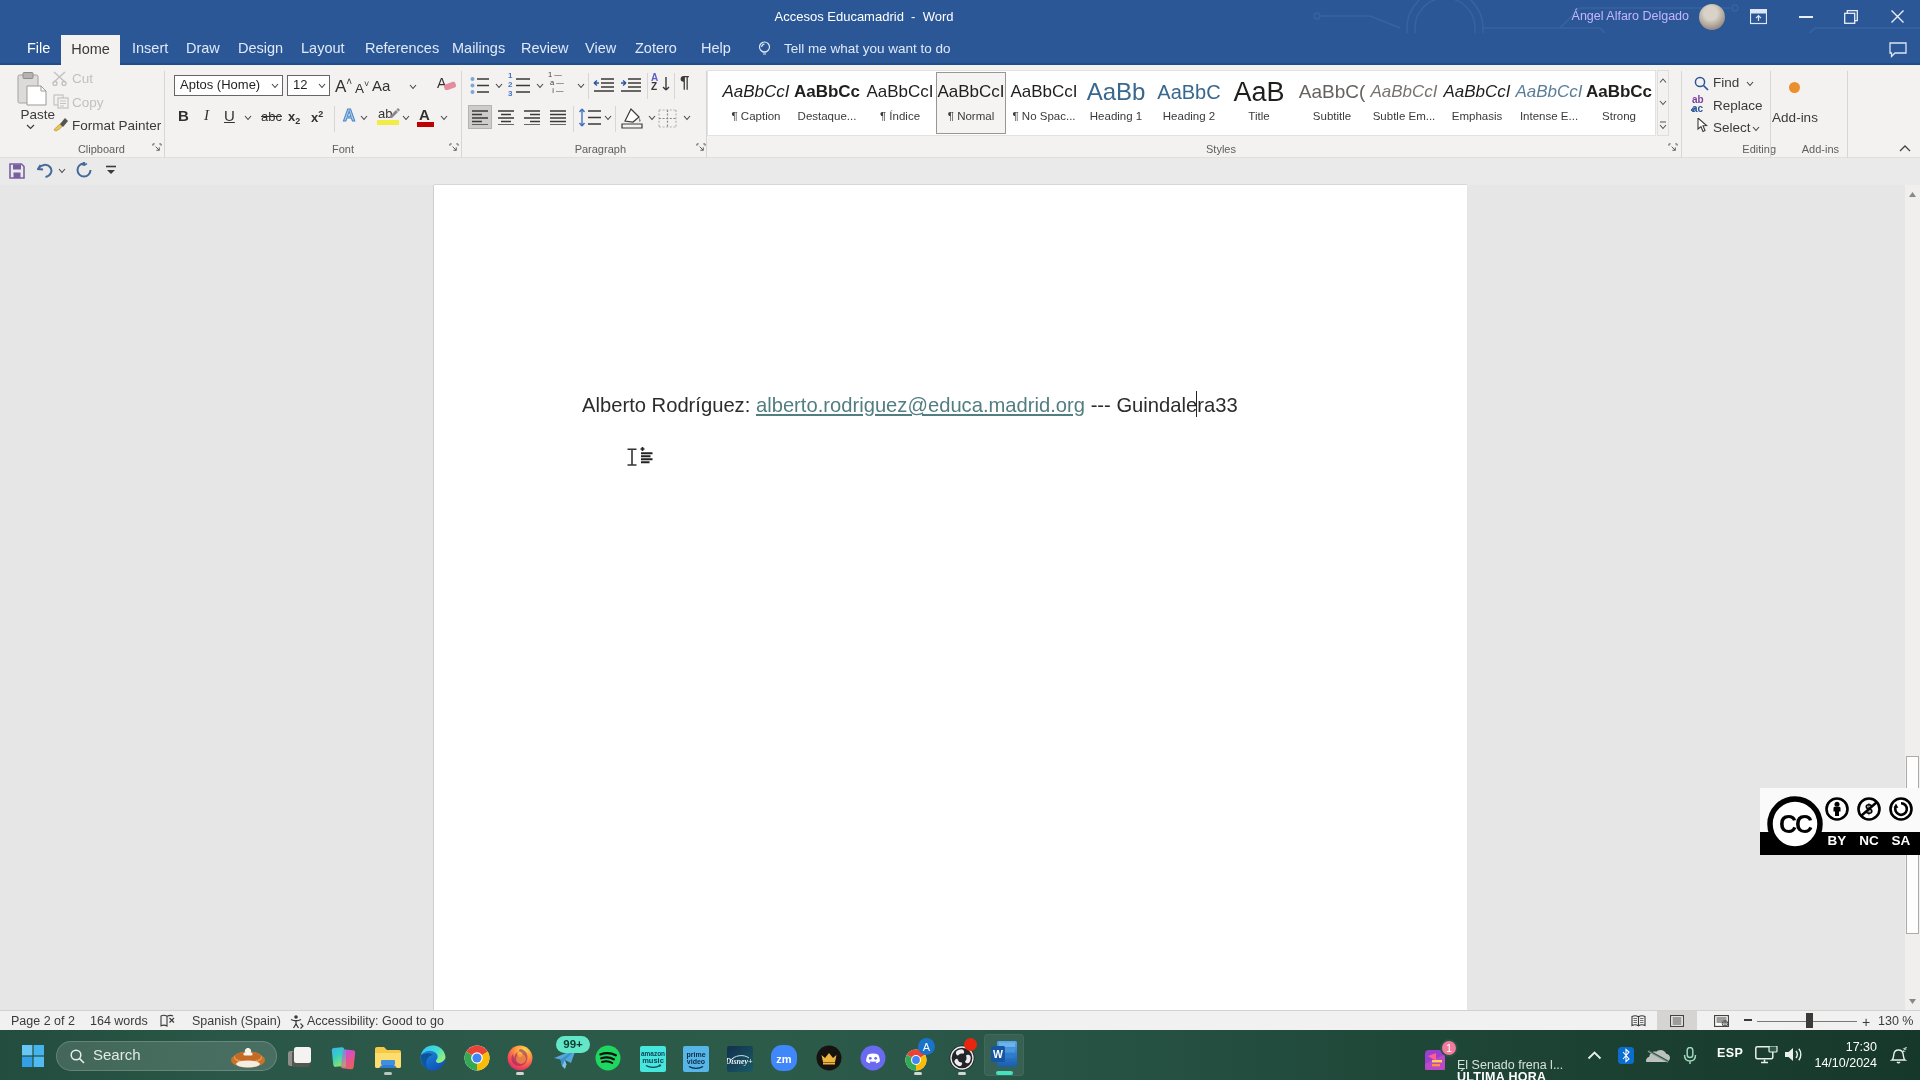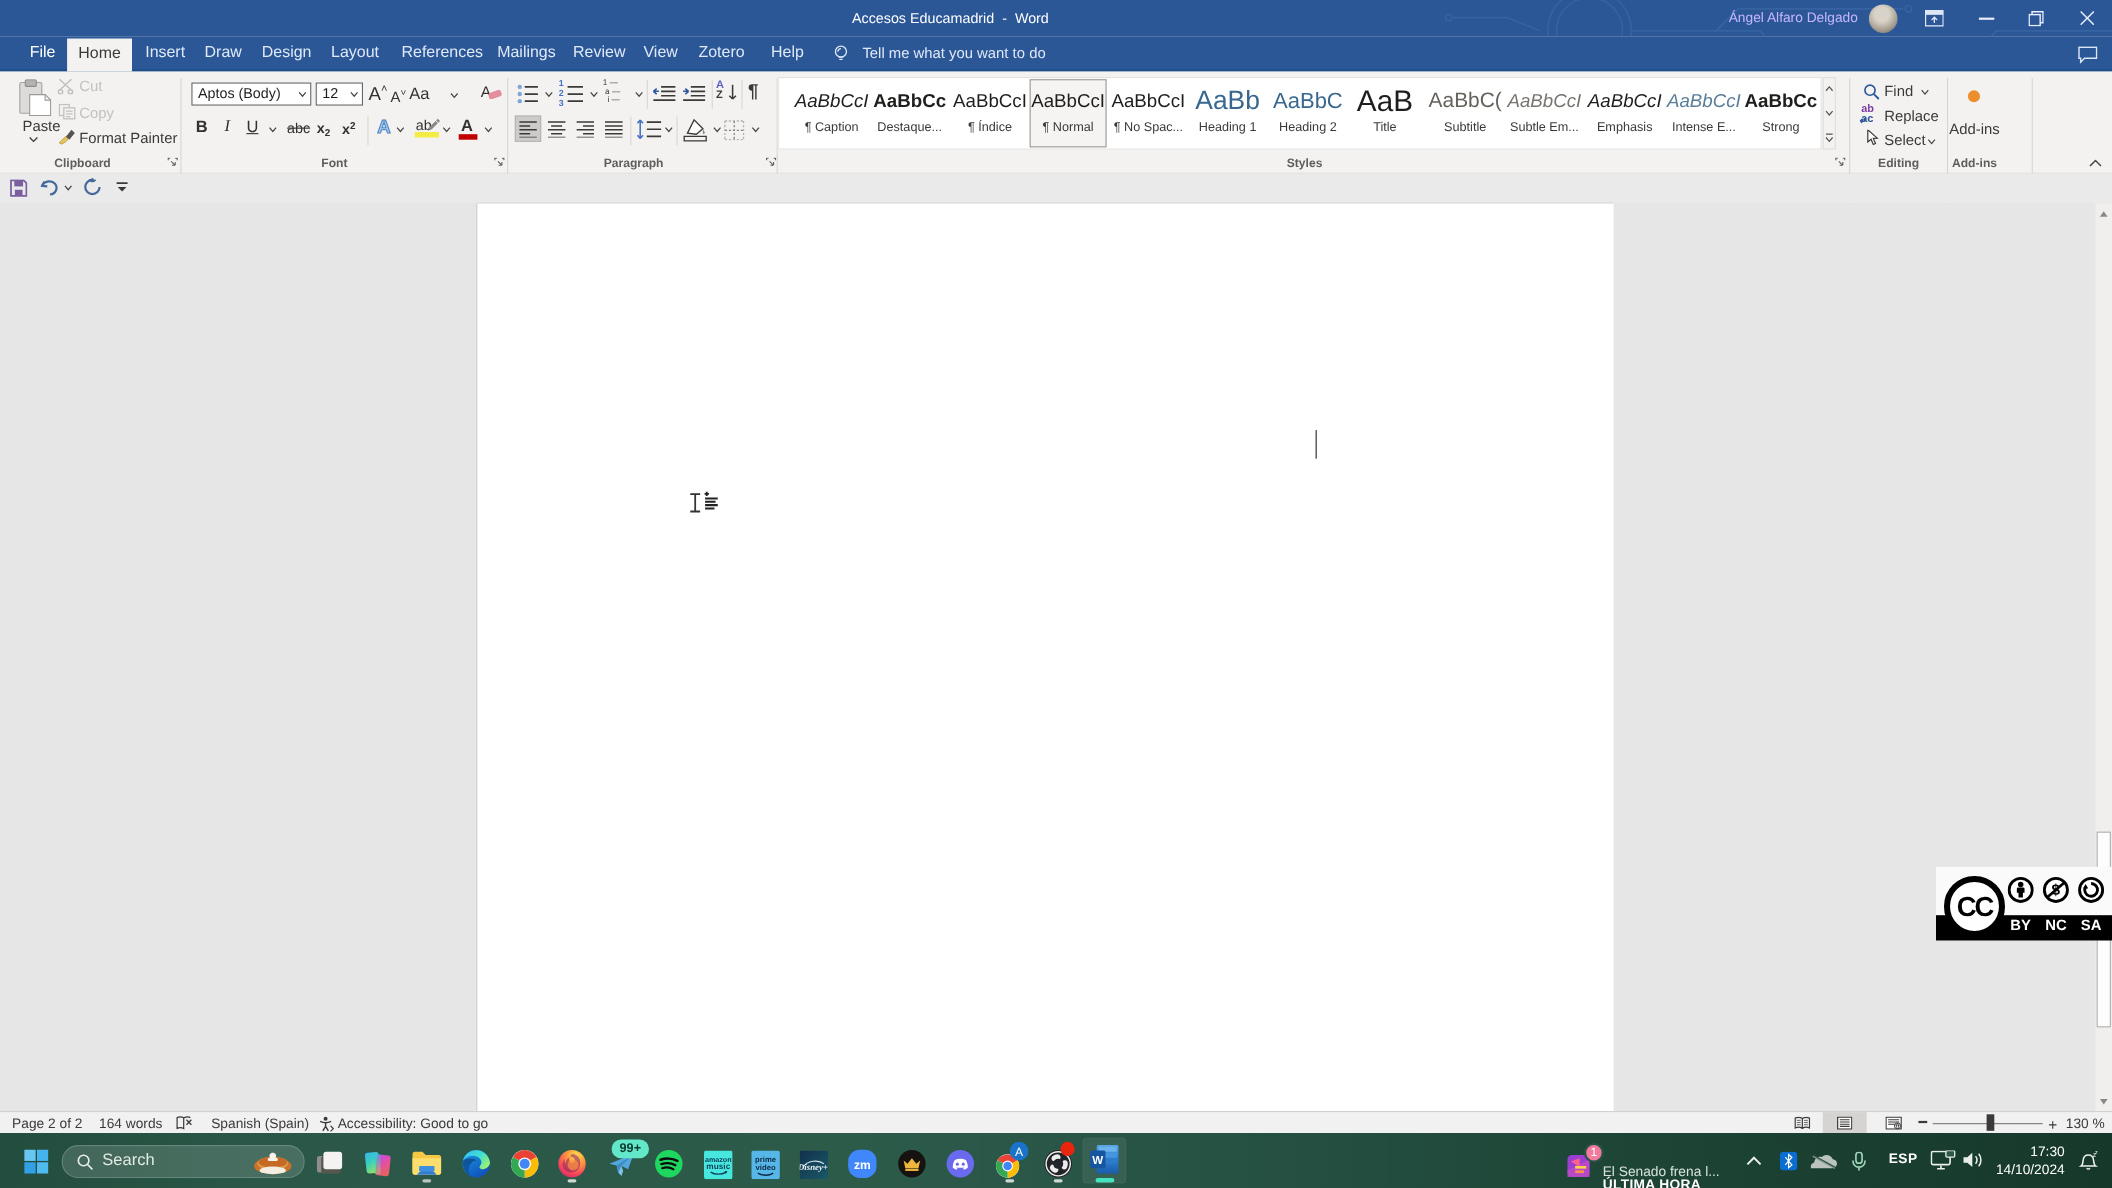--- a/index.html
+++ b/index.html
@@ -8,21 +8,21 @@
   .abs { position:absolute; }
   
   #titlebar { left:0; top:0; width:1920px; height:33px; background:#2b5797; }
   #tabrow { left:0; top:33px; width:1920px; height:32px; background:#2b5797; }
   #tabline { left:0; top:63px; width:1920px; height:2px; background:#1d4e89; }
   .tab { position:absolute; top:0; height:32px; line-height:31px; color:#dfe9f7; font-size:14.5px; }
   #hometab { position:absolute; left:61px; top:35px; width:59px; height:30px; background:#f3f2f1; color:#3b3a39; text-align:center; line-height:28px; font-size:14.5px; z-index:5;}
   
   #ribbon { left:0; top:65px; width:1920px; height:93px; background:#f3f2f1; border-bottom:1px solid #e1dfdd; }
   .vsep { position:absolute; top:5px; width:1px; background:#d8d6d4; }
-  .grouplabel { position:absolute; top:78px; font-size:11px; color:#605e5c; text-align:center;font-weight:bold; }
+  .grouplabel { position:absolute; top:78px; font-size:11px; color:#605e5c; text-align:right; }
   .launcher { position:absolute; top:78px; width:10px; height:10px; }
   .sty { top:7px; width:72px; height:62px; text-align:center; }
   .pv { display:block; font-size:17px; color:#1f1e1d; line-height:40px; height:38px; white-space:nowrap; }
   .lb { display:block; font-size:11.5px; color:#3b3a39; white-space:nowrap; }
   
   #qat { left:0; top:158px; width:1920px; height:27px; background:#eaeaea; }
   
   #docarea { left:0; top:185px; width:1920px; height:825px; background:#e7e6e6; }
   #page { position:absolute; left:434px; top:0px; width:1033px; height:825px; background:#fff; box-shadow:-1px 0 0 #cfcecd, 0 -1px 0 #d8d7d6; }
   
@@ -128,21 +128,21 @@
     <div class="grouplabel" style="left:25px;width:100px;">Clipboard</div>
     <svg class="launcher" style="left:152px;" width="11" height="11" viewBox="0 0 11 11">
       <g stroke="#605e5c" stroke-width="1.1" fill="none">
         <path d="M1 3 L1 1 L3 1 M8 1 L10 1 L10 3"></path>
         <path d="M4 4 L8 8 M8 8 L8 4.8 M8 8 L4.8 8"></path>
       </g>
     </svg>
     <div class="vsep" style="left:164px;top:6px;height:146px;"></div>
 
     <div class="abs" style="left:174px;top:10px;width:109px;height:21px;background:#fff;border:1px solid #666;"></div>
-    <div class="abs" style="left:180px;top:12px;font-size:13px;color:#201f1e;">Aptos (Body)</div>
+    <div class="abs" style="left:180px;top:12px;font-size:13px;color:#201f1e;">Aptos (Home)</div>
     <svg class="abs" style="left:271px;top:18px" width="8" height="6" viewBox="0 0 8 6">
       <path d="M1 1 L4 4.5 L7 1" fill="none" stroke="#444" stroke-width="1.1"></path>
     </svg>
     <div class="abs" style="left:287px;top:10px;width:43px;height:21px;background:#fff;border:1px solid #666;"></div>
     <div class="abs" style="left:293px;top:12px;font-size:13px;color:#201f1e;">12</div>
     <svg class="abs" style="left:318px;top:18px" width="8" height="6" viewBox="0 0 8 6">
       <path d="M1 1 L4 4.5 L7 1" fill="none" stroke="#444" stroke-width="1.1"></path>
     </svg>
     <div class="abs" style="left:335px;top:11px;font-size:17px;color:#323130;">A<span style="font-size:10px;vertical-align:7px;">˄</span></div>
     <div class="abs" style="left:355px;top:14px;font-size:13.5px;color:#323130;">A<span style="font-size:9px;vertical-align:6px;">˅</span></div>
@@ -417,20 +417,21 @@
       <path d="M8 0 L8 3.2 M8 3.2 L11 1.6 M8 3.2 L5 1.6" stroke="#44699b" stroke-width="1.6"></path>
       <rect x="6.8" y="0.2" width="2.4" height="3" fill="#44699b"></rect>
     </svg>
     <svg class="abs" style="left:105px;top:7px" width="12" height="13" viewBox="0 0 12 13">
       <path d="M1 1.5 L11 1.5" stroke="#3b3a39" stroke-width="1.6"></path>
       <path d="M2 5 L10 5 L6 9 Z" fill="#3b3a39"></path>
     </svg>
   </div>
   <div class="abs" id="docarea">
     <div id="page"></div>
+    <div class="abs" style="left:582px;top:209px;font-size:20.2px;color:#2c2c2c;white-space:nowrap;">Alberto Rodríguez: <span style="color:#527d81;text-decoration:underline;">alberto.rodriguez@educa.madrid.org</span> --- Guindalera33</div>
     <div class="abs" style="left:1196px;top:206px;width:1.4px;height:26px;background:#222;"></div>
 
     <svg class="abs" style="left:625px;top:261px" width="30" height="22" viewBox="0 0 30 22">
       <g stroke="#333" stroke-width="1.6" fill="none">
         <path d="M2.5 3.2 L11.5 3.2 M7 3.2 L7 19 M2.5 19 L11.5 19"></path>
       </g>
       <g stroke="#222" fill="none">
         <path d="M17.5 1 L17.5 5 M15.5 3 L19.5 3" stroke-width="1.7"></path>
         <path d="M16 7.2 L27.5 7.2 M16 10.2 L25.5 10.2 M16 13.2 L27.5 13.2 M16 16.2 L24.5 16.2" stroke-width="1.9"></path>
       </g>

